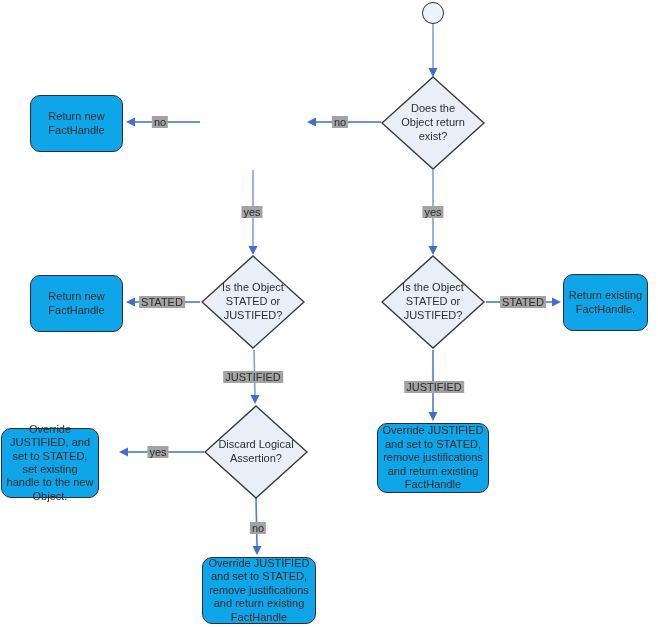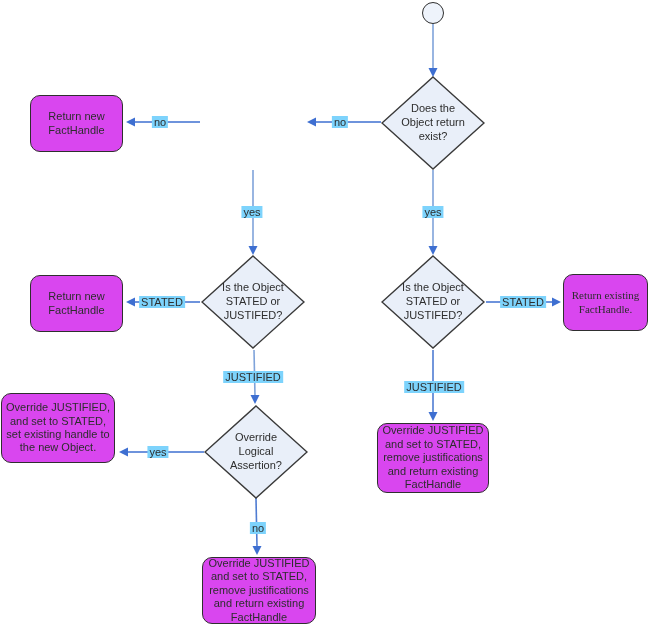--- a/index.html
+++ b/index.html
@@ -18,28 +18,28 @@
   }
   .diamond{position:absolute;}
   .diamond svg{position:absolute;left:0;top:0;}
   .diamond polygon{fill:#e9eff9;stroke:#3a3a3a;stroke-width:1.4;}
   .dtext{
     position:absolute;left:0;top:0;right:0;bottom:0;
     display:flex;align-items:center;justify-content:center;
     text-align:center;font-size:11px;line-height:1.25;padding:0 13px;
   }
   .rnode{
-    position:absolute;box-sizing:border-box;background:#d946ef;
+    position:absolute;box-sizing:border-box;background:#0ea5e9;
     border:1.5px solid #2f2f2f;border-radius:10px;
     display:flex;align-items:center;justify-content:center;
     text-align:center;font-size:11px;line-height:1.22;padding:2px 4px;
   }
   .edge-label{
     position:absolute;transform:translate(-50%,-50%);
-    background:#7dd3fc;padding:0 2px;font-size:11px;white-space:nowrap;
+    background:#a3a3a3;padding:0 2px;font-size:11px;white-space:nowrap;
   }
 </style>
 </head>
 <body>
 
 <div class="canvas">
 
   <svg class="edges" width="658" height="627">
 
     <line class="lv" x1="433" y1="24" x2="433" y2="69"></line>
@@ -97,36 +97,36 @@
     <svg width="104" height="94">
       <polygon points="52,1 103,47 52,93 1,47"></polygon>
     </svg>
     <div class="dtext">Is the Object STATED or JUSTIFED?</div>
   </div>
 
   <div class="diamond" style="left:204px;top:405px;width:104px;height:94px;">
     <svg width="104" height="94">
       <polygon points="52,1 103,47 52,93 1,47"></polygon>
     </svg>
-    <div class="dtext">Override Logical Assertion?</div>
+    <div class="dtext">Discard Logical Assertion?</div>
   </div>
 
   <div class="rnode" style="left:30px;top:95px;width:93px;height:57px;">
     <span>Return new FactHandle</span>
   </div>
 
   <div class="rnode" style="left:30px;top:275px;width:93px;height:57px;">
     <span>Return new FactHandle</span>
   </div>
 
-  <div class="rnode" style="left:563px;top:274px;width:85px;height:57px;font-family:Liberation Serif, serif;">
+  <div class="rnode" style="left:563px;top:274px;width:85px;height:57px;">
     <span>Return existing FactHandle.</span>
   </div>
 
-  <div class="rnode" style="left:1px;top:393px;width:114px;height:70px;">
+  <div class="rnode" style="left:1px;top:428px;width:98px;height:70px;">
     <span>Override JUSTIFIED, and set to STATED, set existing handle to the new Object.</span>
   </div>
 
   <div class="rnode" style="left:377px;top:423px;width:112px;height:70px;">
     <span>Override JUSTIFIED and set to STATED, remove justifications and return existing FactHandle</span>
   </div>
 
   <div class="rnode" style="left:202px;top:557px;width:114px;height:67px;">
     <span>Override JUSTIFIED and set to STATED, remove justifications and return existing FactHandle</span>
   </div>

